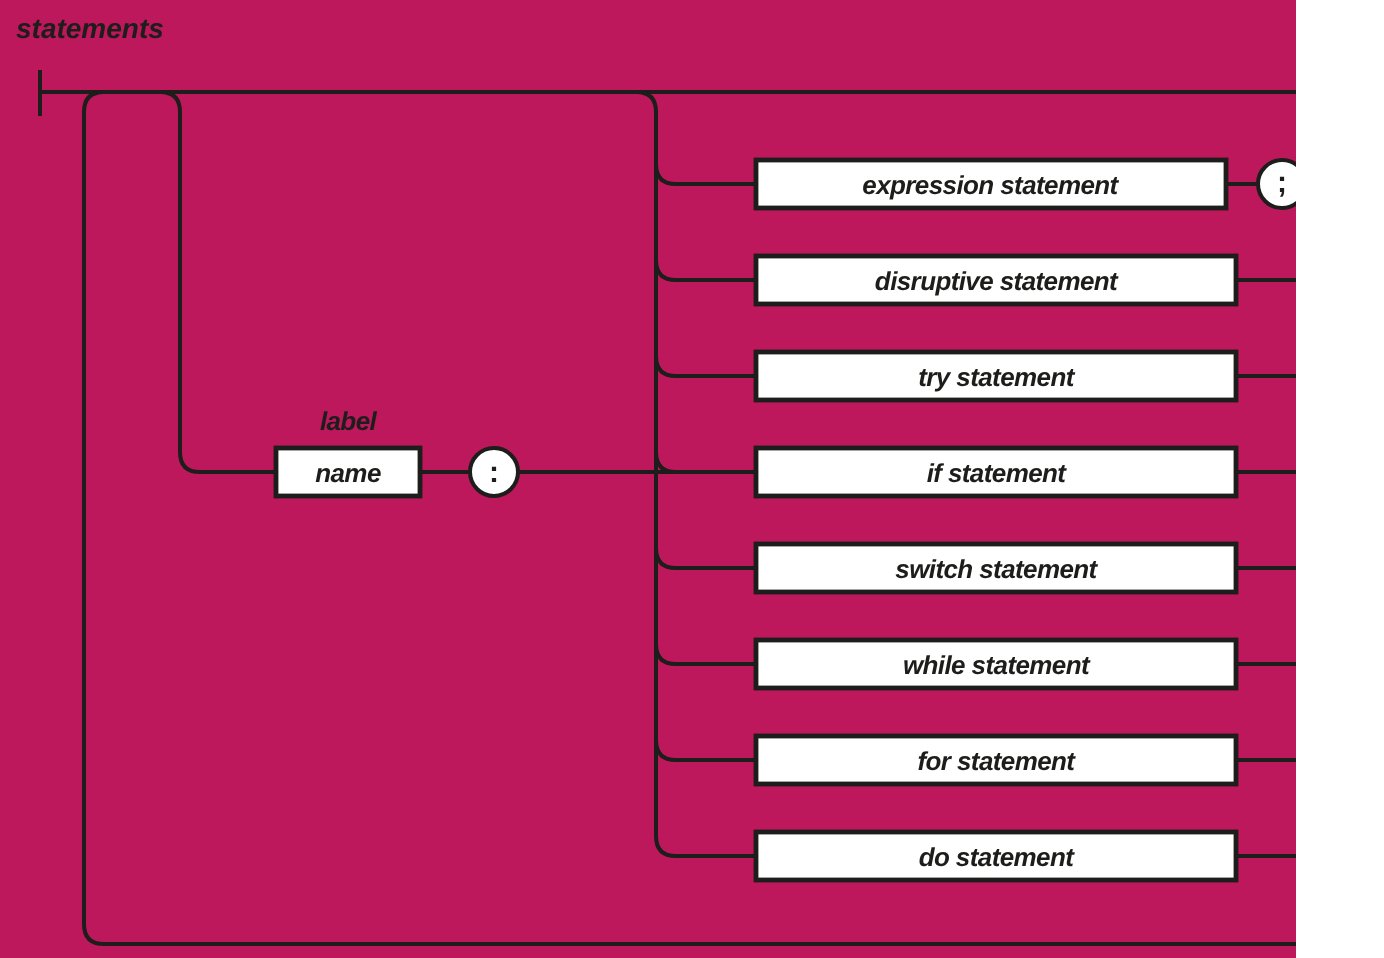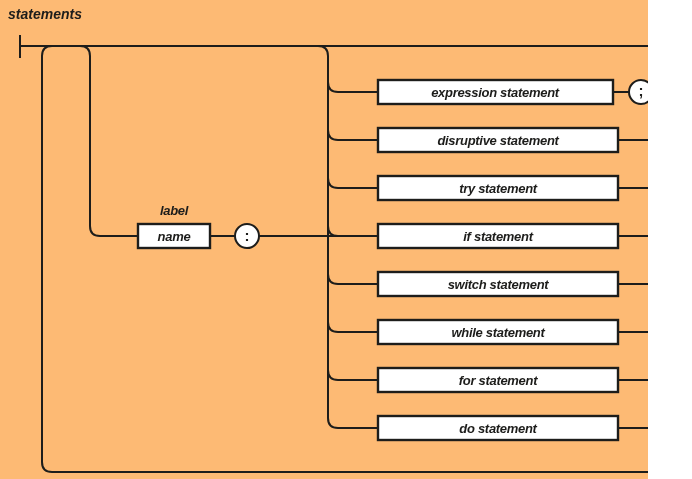--- a/index.html
+++ b/index.html
@@ -3,21 +3,21 @@
 <meta charset="utf-8">
 <style>
   html, body {
     margin: 0;
     padding: 0;
     background: #ffffff;
   }
   .page {
     width: 648px;
     height: 479px;
-    background: #fdba74;
+    background: #be185d;
     position: relative;
     overflow: hidden;
   }
   svg { display: block; }
   .rail {
     fill: none;
     stroke: #1d1d1b;
     stroke-width: 2;
     stroke-linecap: butt;
   }

